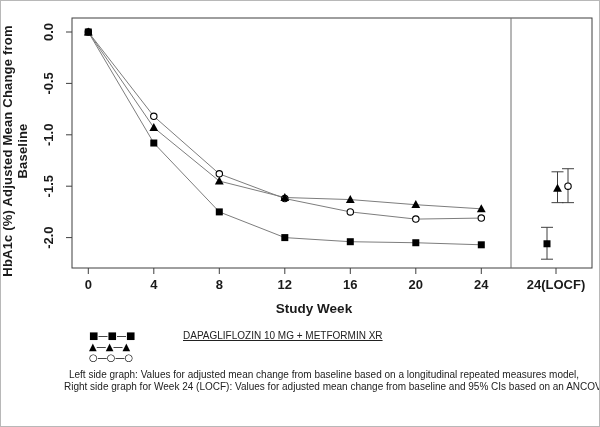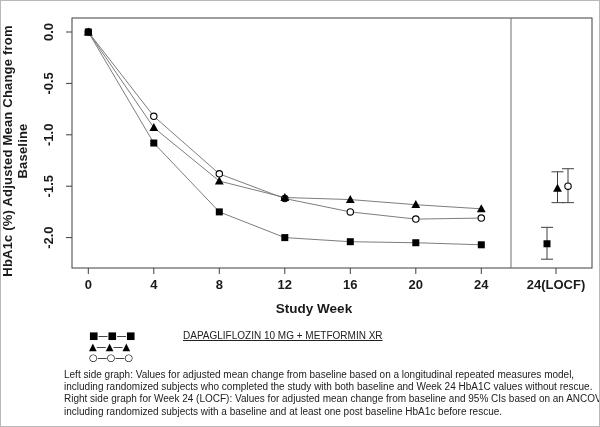--- a/index.html
+++ b/index.html
@@ -18,21 +18,21 @@
     font-size:13.5px;font-weight:bold;
   }
   .legend{position:absolute;left:88px;top:329px;font-size:10px;line-height:11px;}
   .legend-row{display:flex;align-items:center;}
   .legend-marker{
     width:66px;letter-spacing:-0.5px;font-size:10px;color:#000;
     font-family:"DejaVu Sans",sans-serif;white-space:nowrap;
   }
   .legend-label{padding-left:28px;white-space:nowrap;color:#222;text-decoration:underline;}
   .footnotes{position:absolute;left:63px;top:368px;font-size:10px;line-height:12.2px;color:#222;width:520px;}
-  .fn-line{white-space:nowrap;}
+  .fn-line{white-space:nowrap;text-align:center;}
 </style>
 </head>
 <body>
 
 <div class="canvas">
 
   <div class="yaxis-title">HbA1c (%) Adjusted Mean Change from Baseline</div>
 
   <svg class="chart" id="chart-svg" width="600" height="298">
       <rect x="71" y="17" width="520" height="250" fill="none" stroke="#3f3f3f" stroke-width="1"></rect>
@@ -111,18 +111,16 @@
     <div class="legend-row">
       <span class="legend-marker">▲—▲—▲</span>
     </div>
     <div class="legend-row">
       <span class="legend-marker">○—○—○</span>
     </div>
   </div>
 
   <div class="footnotes">
     <div class="fn-line">Left side graph: Values for adjusted mean change from baseline based on a longitudinal repeated measures model,</div>
-    <div class="fn-line">including randomized subjects who completed the study with both baseline and Week 24 HbA1C values without rescue.</div>
     <div class="fn-line">Right side graph for Week 24 (LOCF): Values for adjusted mean change from baseline and 95% CIs based on an ANCOVA model,</div>
-    <div class="fn-line">including randomized subjects with a baseline and at least one post baseline HbA1c before rescue.</div>
   </div>
 
 </div>
 
 </body></html>

